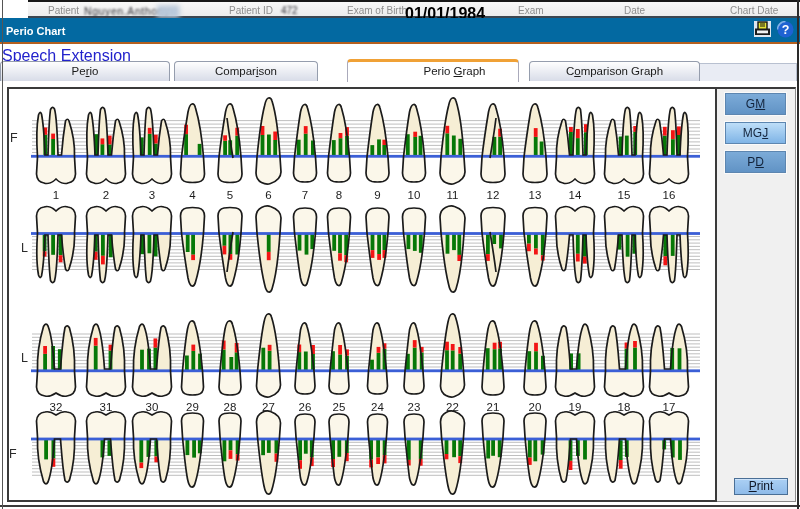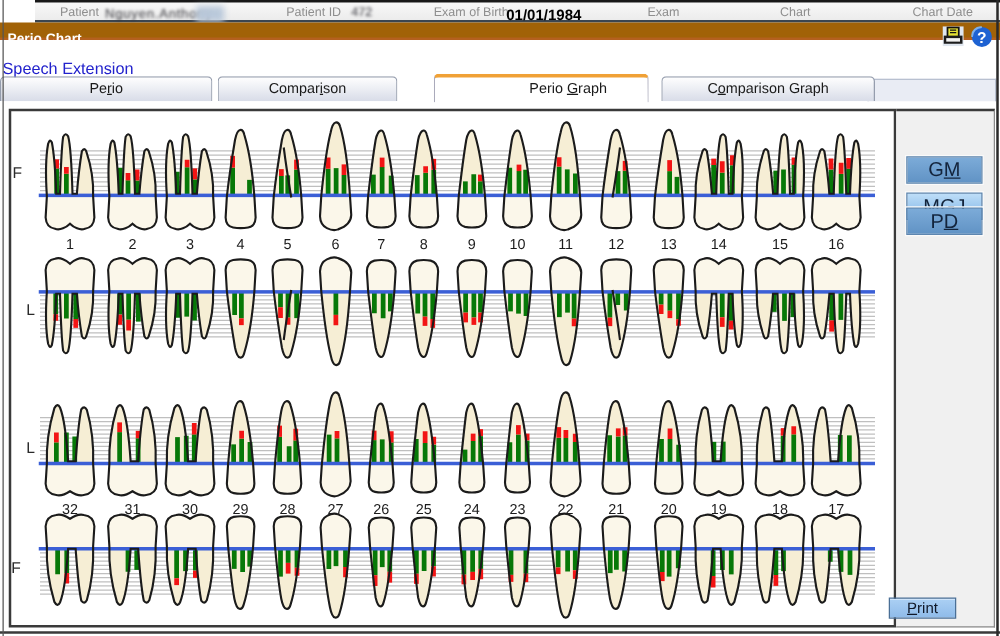--- a/index.html
+++ b/index.html
@@ -2,55 +2,55 @@
 <html><head><meta charset="utf-8"><style>
 * { margin:0; padding:0; box-sizing:border-box; }
 body { width:800px; height:509px; overflow:hidden; position:relative;
        font-family:"Liberation Sans", sans-serif; background:#fff; }
 .abs { position:absolute; }
 
 #topbar { left:0; top:0; width:800px; height:18px; background:linear-gradient(#f8f8f8,#ececec);
   border-top:2px solid #181818; border-bottom:2px solid #3c4650;margin-left:28px; }
 #topbar span { position:absolute; top:3px; font-size:10px; color:#8e8e8e; white-space:nowrap; }
 
-#obar { left:0; top:18px; width:800px; height:14px; background:#a16207; border-bottom:2px solid #b4601f; }
+#obar { left:0; top:18px; width:800px; height:26px; background:#0369a1; border-bottom:2px solid #b4601f; }
 #obar b { position:absolute; left:6px; top:7px; color:#fff; font-size:11px; }
 
 .tab { position:absolute; top:61px; height:20px; background:linear-gradient(#fefefe,#d8dce8);
   border:1px solid #959dad; border-bottom:none; border-radius:4px 4px 0 0; font-size:11.5px;
   color:#1a1a1a; text-align:center; line-height:19px; }
 #tabsel { position:absolute; top:59px; height:23px; background:#fff; border:1px solid #aab;
   border-top:3px solid #f0a136; border-bottom:none; border-radius:4px 4px 0 0; font-size:11.5px;
   color:#1a1a1a; text-align:center; line-height:18px; z-index:3;padding-left:43px; }
 
 #chart { left:7px; top:87px; width:710px; height:415px; background:#fff; border:2px solid #3a3a3a; }
 #rpanel { left:717px; top:87px; width:79px; height:415px; background:#f0f0f0;
   border-top:2px solid #3a3a3a; border-bottom:1px solid #8a8a8a; border-right:1px solid #8a8a8a; }
 .btn { position:absolute; left:725px; width:61px; height:22px; border:1px solid #5d86b0;
-  font-size:16px; color:#13243c; text-align:center; line-height:21px;
-  box-shadow:0 0 0 1px #fafafa;margin-top:32px; }
+  font-size:12px; color:#13243c; text-align:center; line-height:21px;
+  box-shadow:0 0 0 1px #fafafa; }
 .btn.dark { background:linear-gradient(#7cabd8,#6193c5); }
 .btn.light { background:linear-gradient(#bedef8,#7fb4e6); }
-#print { position:absolute; left:711px; top:478px; width:54px; height:17px;
+#print { position:absolute; left:734px; top:478px; width:54px; height:17px;
   background:linear-gradient(#abd0f4,#8fbbe9); border:1px solid #4a6f96;
   box-shadow:inset 0 1px 0 #cfe4fa;
   font-size:12px; color:#101828; text-align:center; line-height:15px; }
 u { text-decoration:underline; }
 </style></head>
 <body>
 <div class="abs" id="topbar">
   <span style="left:20px">Patient</span>
   <span style="left:56px;color:#333339;filter:blur(1.3px);letter-spacing:0.6px;font-size:10.5px">Nguyen.Anthony</span>
   <span style="left:129px;color:#b9c8da;filter:blur(2.5px);font-size:10.5px">███</span>
   <span style="left:201px">Patient ID</span>
   <span style="left:253px;color:#33333a;filter:blur(1.2px)">472</span>
   <span style="left:319px">Exam of Birth</span>
-  <span style="left:377px;color:#000;font-weight:bold;font-size:12px">01/01/1984</span>
+  <span style="left:377px;color:#000;font-weight:bold;font-size:16px">01/01/1984</span>
   <span style="left:490px">Exam</span>
-  <span style="left:596px">Chart</span>
+  <span style="left:596px">Date</span>
   <span style="left:702px">Chart Date</span>
   <svg style="position:absolute;left:784px;top:1px" width="14" height="16" viewBox="0 0 14 16">
     <path d="M1.5 1.5 L7 6.5 L12.5 1.5 M1.5 7.5 L7 12.5 L12.5 7.5" fill="none" stroke="#6e6e6e" stroke-width="2.6"></path>
   </svg>
 </div>
 <div class="abs" id="obar">
   <b>Perio Chart</b>
   <svg style="position:absolute;left:754px;top:3px" width="17" height="16" viewBox="0 0 17 16">
     <rect x="0" y="0" width="17" height="16" fill="#dfe6ef"></rect>
     <rect x="4" y="1" width="9" height="8" fill="#e5e235" stroke="#111" stroke-width="1.4"></rect>
@@ -58,31 +58,31 @@
     <line x1="6" y1="5" x2="11" y2="5" stroke="#111" stroke-width="1"></line>
     <rect x="1" y="7.5" width="15" height="6.5" fill="#1c1c1c"></rect>
     <rect x="3" y="9.5" width="11" height="2.8" fill="#f2f2f2"></rect>
   </svg>
   <svg style="position:absolute;left:777px;top:3px" width="17" height="17" viewBox="0 0 17 17">
     <circle cx="8.5" cy="8.5" r="8" fill="#1e62d2"></circle>
     <path d="M8.5 0.5 A8 8 0 0 0 0.5 8.5" fill="none" stroke="#7fb0e8" stroke-width="1.6"></path>
     <text x="8.5" y="13" font-size="12.5" font-weight="bold" fill="#fff" text-anchor="middle" font-family="Liberation Sans, sans-serif">?</text>
   </svg>
 </div>
-<div class="abs" style="left:2px;top:47px;font-size:13px;color:#2222cc">Speech Extension</div>
+<div class="abs" style="left:2px;top:47px;font-size:16px;color:#2222cc">Speech Extension</div>
 <div class="abs" style="left:694px;top:63px;width:103px;height:18px;background:#e9ecf4;border:1px solid #b8c0d0;border-bottom:none"></div>
 <div class="tab" style="left:0px;width:170px">Pe<u>r</u>io</div>
 <div class="tab" style="left:174px;width:144px">Compar<u>i</u>son</div>
 <div id="tabsel" style="left:347px;width:172px">Perio <u>G</u>raph</div>
 <div class="tab" style="left:529px;width:171px">C<u>o</u>mparison Graph</div>
 <div class="abs" id="chart"></div>
 <div class="abs" id="rpanel"></div>
 <div class="btn dark" style="top:93px">G<u>M</u></div>
 <div class="btn light" style="top:122px">MG<u>J</u></div>
-<div class="btn dark" style="top:134px">P<u>D</u></div>
+<div class="btn dark" style="top:151px">P<u>D</u></div>
 <div id="print"><u>P</u>rint</div>
 <svg width="800" height="509" viewBox="0 0 800 509" style="position:absolute;left:0;top:0">
     <defs>
       <path id="u0" d="M 37.5,157 L 36.5,174 Q 37.0,182 44.0,183 C 48.0,184.5 53.0,182 56.0,179 C 59.0,182 64.0,184.5 68.0,183 Q 75.0,182 75.5,174 L 74.5,157 C 75.0,144 72.0,130 69.0,121 Q 67.5,117.5 65.5,121 C 64.0,130 62.5,142 61.5,155 L 58.0,155 C 57.5,138 56.5,116 54.5,109 Q 52.5,105.5 50.5,109.5 C 49.0,120 48.5,138 48.0,155 L 45.0,155 C 44.5,142 43.5,124 41.5,114 Q 40.0,110.5 38.5,115 C 36.5,126 36.5,142 37.5,157 Z"></path>
       <path id="u1" d="M 87.5,157 L 86.5,174 Q 87.0,182 94.0,183 C 98.0,184.5 103.0,182 106.0,179 C 109.0,182 114.0,184.5 118.0,183 Q 125.0,182 125.5,174 L 124.5,157 C 125.0,144 122.0,130 119.0,121 Q 117.5,117.5 115.5,121 C 114.0,130 112.5,142 111.5,155 L 108.0,155 C 107.5,138 106.5,116 104.5,109 Q 102.5,105.5 100.5,109.5 C 99.0,120 98.5,138 98.0,155 L 95.0,155 C 94.5,142 93.5,124 91.5,114 Q 90.0,110.5 88.5,115 C 86.5,126 86.5,142 87.5,157 Z"></path>
       <path id="u2" d="M 133.5,157 L 132.5,174 Q 133.0,182 140.0,183 C 144.0,184.5 149.0,182 152.0,179 C 155.0,182 160.0,184.5 164.0,183 Q 171.0,182 171.5,174 L 170.5,157 C 171.0,144 168.0,130 165.0,121 Q 163.5,117.5 161.5,121 C 160.0,130 158.5,142 157.5,155 L 154.0,155 C 153.5,138 152.5,116 150.5,109 Q 148.5,105.5 146.5,109.5 C 145.0,120 144.5,138 144.0,155 L 141.0,155 C 140.5,142 139.5,124 137.5,114 Q 136.0,110.5 134.5,115 C 132.5,126 132.5,142 133.5,157 Z"></path>
       <path id="u3" d="M 181.5,157 L 180.5,174 Q 180.7,181 186.5,182 Q 192.5,183 198.5,182 Q 204.3,181 204.5,174 L 203.5,157 C 202.0,138 198.5,118 195.5,108 Q 194.5,103.5 192.0,104 Q 189.5,104.5 188.0,112 C 186.0,124 183.0,144 181.5,157 Z"></path>
       <path id="u4" d="M 219.0,157 L 218.0,174 Q 218.2,181 224.0,182 Q 230.0,183 236.0,182 Q 241.8,181 242.0,174 L 241.0,157 C 239.5,138 236.0,118 233.0,108 Q 232.0,103.5 229.5,104 Q 227.0,104.5 225.5,112 C 223.5,124 220.5,144 219.0,157 Z"></path>
       <path id="u5" d="M 257.0,157 L 256.0,173 Q 256.3,180 261.5,182.5 Q 266.5,185 270.5,183.5 Q 280.7,180 281.0,172 L 280.0,157 C 278.5,134 275.5,112 272.0,101 Q 271.0,97.5 268.5,98 Q 266.0,98.5 264.5,106 C 261.5,118 258.5,142 257.0,157 Z"></path>
       <path id="u6" d="M 294.5,157 L 293.5,173 Q 293.7,180 299.5,181.5 Q 305.0,182.5 310.5,181.5 Q 316.3,180 316.5,173 L 315.5,157 C 314.0,140 310.5,118 307.5,108 Q 306.5,104 304.5,104.5 Q 302.0,105 300.5,112 C 298.5,124 296.0,144 294.5,157 Z"></path>

